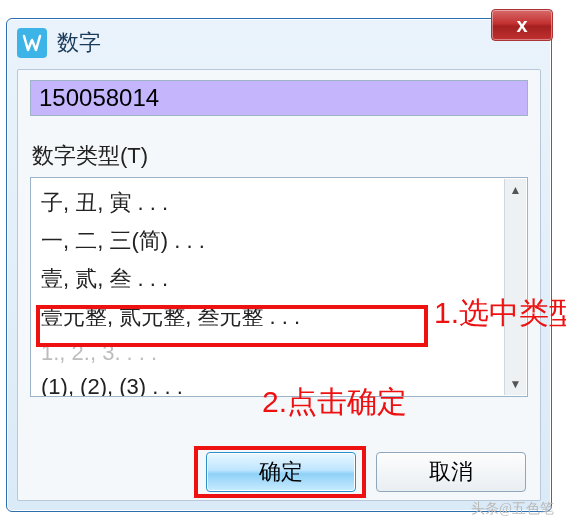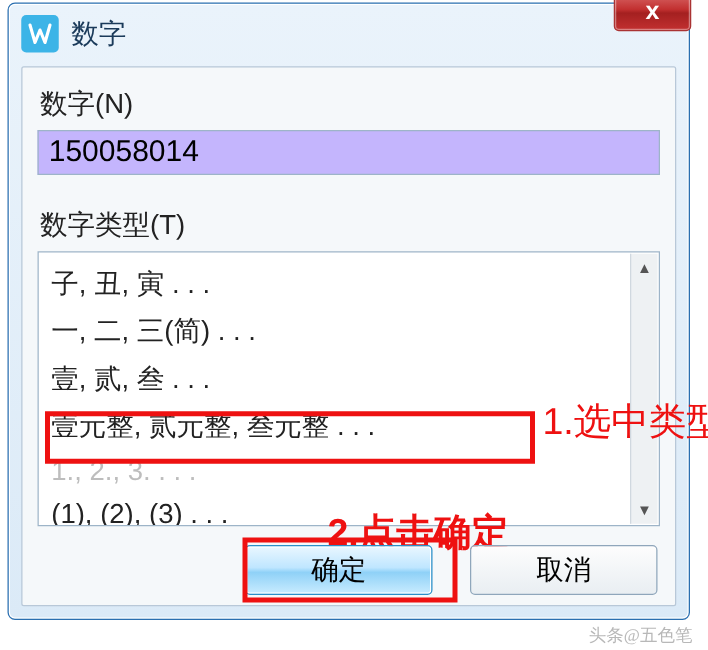--- a/index.html
+++ b/index.html
@@ -6,21 +6,21 @@
   body {
     width: 566px;
     height: 520px;
     font-family: "Microsoft YaHei", "SimSun", sans-serif;
     font-size: 20px;
     background: #fff;
     overflow: hidden;
   }
   .dialog {
     position: absolute;
-    left: 6px; top: 2px;
+    left: 6px; top: 18px;
     width: 546px;
     height: 494px;
     border: 1px solid #2a6fb0;
     border-radius: 6px;
     background: linear-gradient(#eaf3fb, #dbeaf7);
     box-shadow: 0 0 0 1px #fff inset;
   }
   .titlebar {
     height: 48px;
     display: flex;
@@ -113,25 +113,25 @@
     left: 6px; top: 128px; width: 392px; height: 42px;
   }
   .anno {
     position: absolute;
     color: #e11;
     font-size: 30px;
     white-space: nowrap;
     pointer-events: none;
   }
   .anno1 { top: 116px; left: 404px; width:140px; }
-  .anno2 { top: 205px; left: 232px; font-weight: bold; }
+  .anno2 { top: 205px; left: 232px; }
   .btn-row {
     position: absolute;
     right: 14px; bottom: 8px;
-    display: flex; gap: 30px;
+    display: flex; gap: 20px;
   }
   .btn {
     width: 150px; height: 40px;
     border: 1px solid #8fa6bb;
     border-radius: 4px;
     background: linear-gradient(#fdfdfd,#e9eef2);
     font-size: 22px;
     display: flex; align-items: center; justify-content: center;
     cursor: pointer;
   }
@@ -162,21 +162,20 @@
       </svg>
     </div>
     <span class="title-text">数字</span>
     <div class="close-btn">
       <span>x</span>
     </div>
   </div>
 
   <div class="client">
 
-    <div class="fld-label">数字(N)</div>
     <input class="text-input" type="text" value="150058014" style="">
 
     <div class="fld-label" style="margin-top:25px">数字类型(T)</div>
 
     <div class="listbox-wrap">
       <div class="listbox">
         <div class="list-item">子, 丑, 寅 . . .</div>
         <div class="list-item">一, 二, 三(简) . . .</div>
         <div class="list-item">壹, 贰, 叁 . . .</div>
         <div class="list-item">壹元整, 贰元整, 叁元整 . . .</div>

